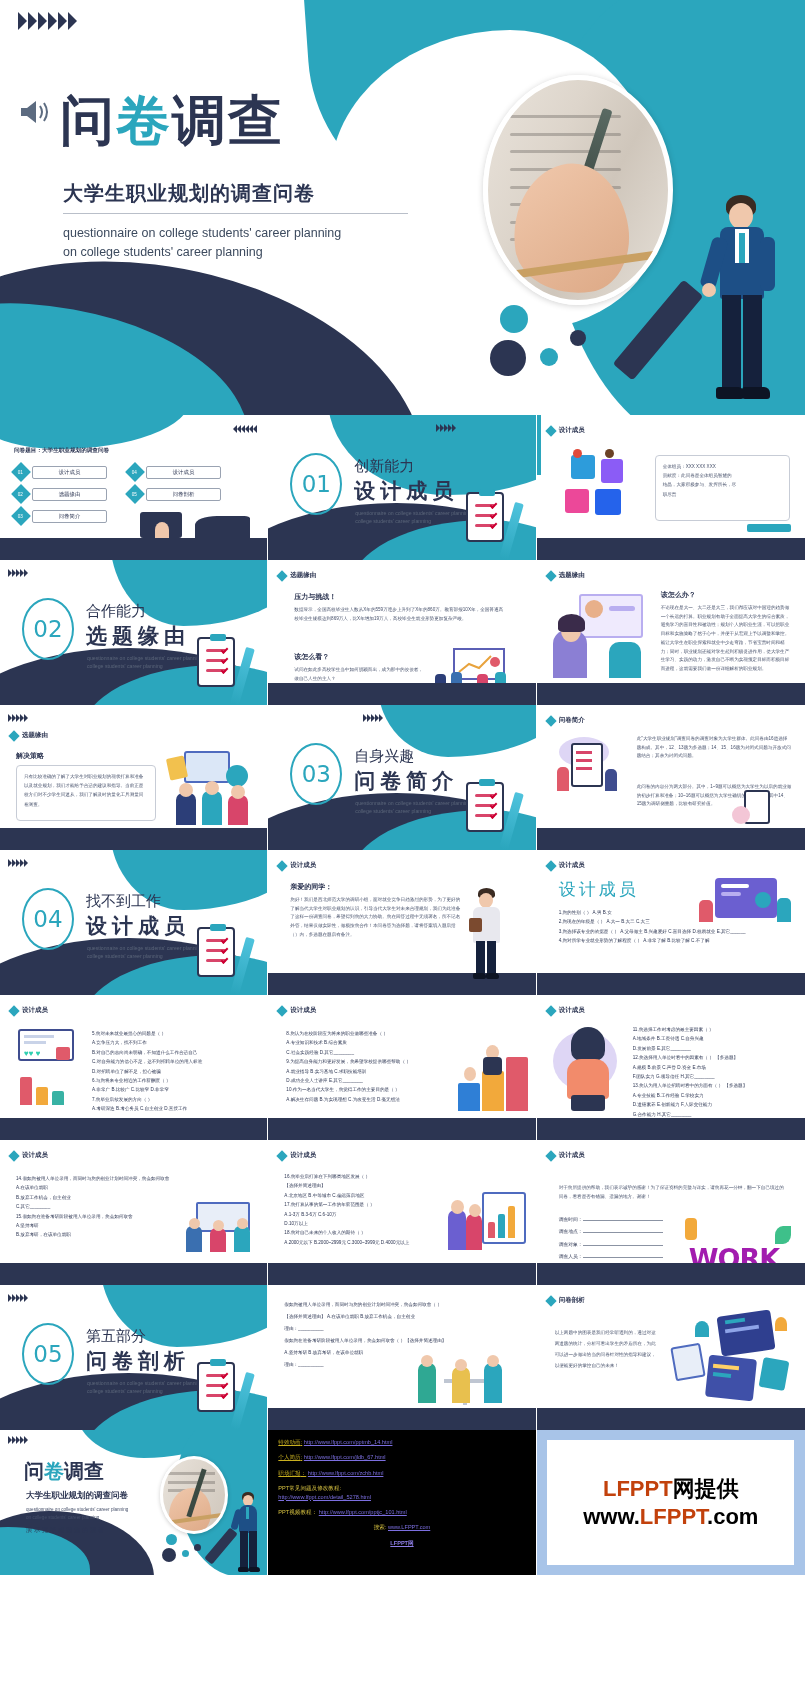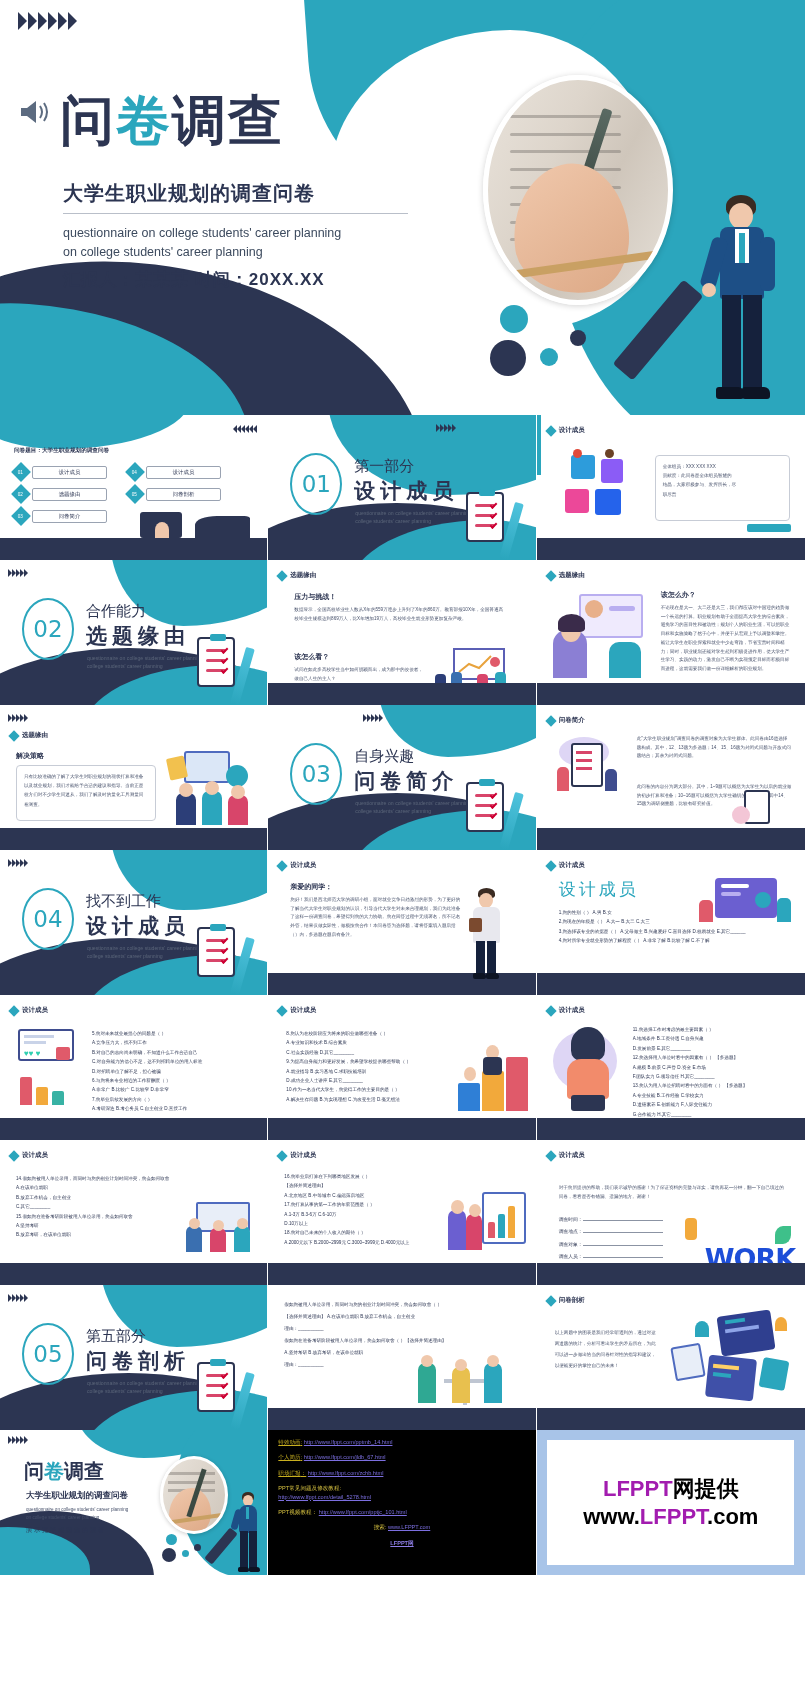--- a/index.html
+++ b/index.html
@@ -252,21 +252,21 @@
     position:relative; width:100%; height:100%;
     background:#a8c4e8; display:flex; align-items:center; justify-content:center;
   }
   .brand .inner {
     width:92%; height:86%; background:#fff;
     display:flex; flex-direction:column; align-items:center; justify-content:center;
     line-height:1.25;
   }
   .brand .l1 { font-size:22px; font-weight:bold; color:#000; }
   .brand .l2 { font-size:22px; font-weight:bold; color:#000; }
-  .brand .red { color:#a21caf; }
+  .brand .red { color:#c2410c; }
 </style>
 </head>
 <body>
 
 <div class="cover">
   <div class="teal-top"></div>
   <div class="teal-right"></div>
   <div class="white-blob"></div>
   <div class="navy-bl"></div>
   <div class="teal-bl"></div>
@@ -289,21 +289,20 @@
   <div class="title">
     <span>问</span><span class="accent">卷</span><span>调查</span>
   </div>
 
   <div class="subtitle">大学生职业规划的调查问卷</div>
   <div class="rule"></div>
   <div class="en">
     <div>questionnaire on college students' career planning</div>
     <div>on college students' career planning</div>
   </div>
-  <div class="meta">汇报人：某某某    时间：20XX.XX</div>
 
   <div class="mag-handle"></div>
   <div class="photo">
     <div class="doc-lines">
       <span style="top:16%"></span>
         <span style="top:24%"></span>
         <span style="top:32%"></span>
       <span style="top:40%"></span>
         <span style="top:48%"></span>
         <span style="top:56%"></span>
@@ -391,21 +390,21 @@
       <div class="sec">
         <div class="wave-teal"></div>
         <div class="mini-chev" style="left:auto;right:80px;top:9px;">
             <i></i>
             <i></i>
             <i></i>
             <i></i>
             <i></i>
           </div>
         <div class="numcircle">01</div>
-        <div class="part">第一部分</div>
+        <div class="part">创新能力</div>
         <div class="bigtitle">设计成员</div>
         <div class="enline">
           <div>questionnaire on college students' career planning</div>
             <div>college students' career planning</div>
         </div>
         <div class="wave-navy"></div>
         <div class="wave-teal2"></div>
         <div class="pencil"></div>
         <div class="clipboard">
           <div class="ln" style="top:10px"></div>
@@ -827,21 +826,21 @@
           <span class="diamond"></span>
           <span>设计成员</span>
         </div>
       <div class="body-text" style="left:22px;top:44px;width:228px;">对于您所提供的帮助，我们表示诚挚的感谢！为了保证资料的完整与详实，请您再花一分钟，翻一下自己填过的问卷，看看是否有错漏、遗漏的地方。谢谢！</div>
       <div style="position:absolute;left:22px;top:74px;font-size:4.8px;color:#2c3552;line-height:2.6;">
         <div><span>调查时间：</span><span style="display:inline-block;width:80px;border-bottom:1px solid #8b93a3;"></span></div>
         <div><span>调查地点：</span><span style="display:inline-block;width:80px;border-bottom:1px solid #8b93a3;"></span></div>
         <div><span>调查对象：</span><span style="display:inline-block;width:80px;border-bottom:1px solid #8b93a3;"></span></div>
         <div><span>调查人员：</span><span style="display:inline-block;width:80px;border-bottom:1px solid #8b93a3;"></span></div>
       </div>
-      <div style="position:absolute;left:168px;top:82px;font-size:27px;font-weight:bold;color:#1d4ed8;letter-spacing:-1px;font-family:'DejaVu Sans',sans-serif;margin-top:21px;">WORK</div>
+      <div style="position:absolute;left:152px;top:82px;font-size:27px;font-weight:bold;color:#a21caf;letter-spacing:-1px;font-family:'DejaVu Sans',sans-serif;margin-top:21px;">WORK</div>
       <div style="position:absolute;left:148px;top:78px;width:12px;height:22px;background:#f2a93b;border-radius:4px;"></div>
       <div style="position:absolute;left:238px;top:86px;width:16px;height:18px;background:#3ec08a;border-radius:50% 0 50% 0;"></div>
       <div class="navy-band"></div>
     </div>
   </div>
 
   <div class="row">
 
     <div class="slide">
       <div class="sec">

